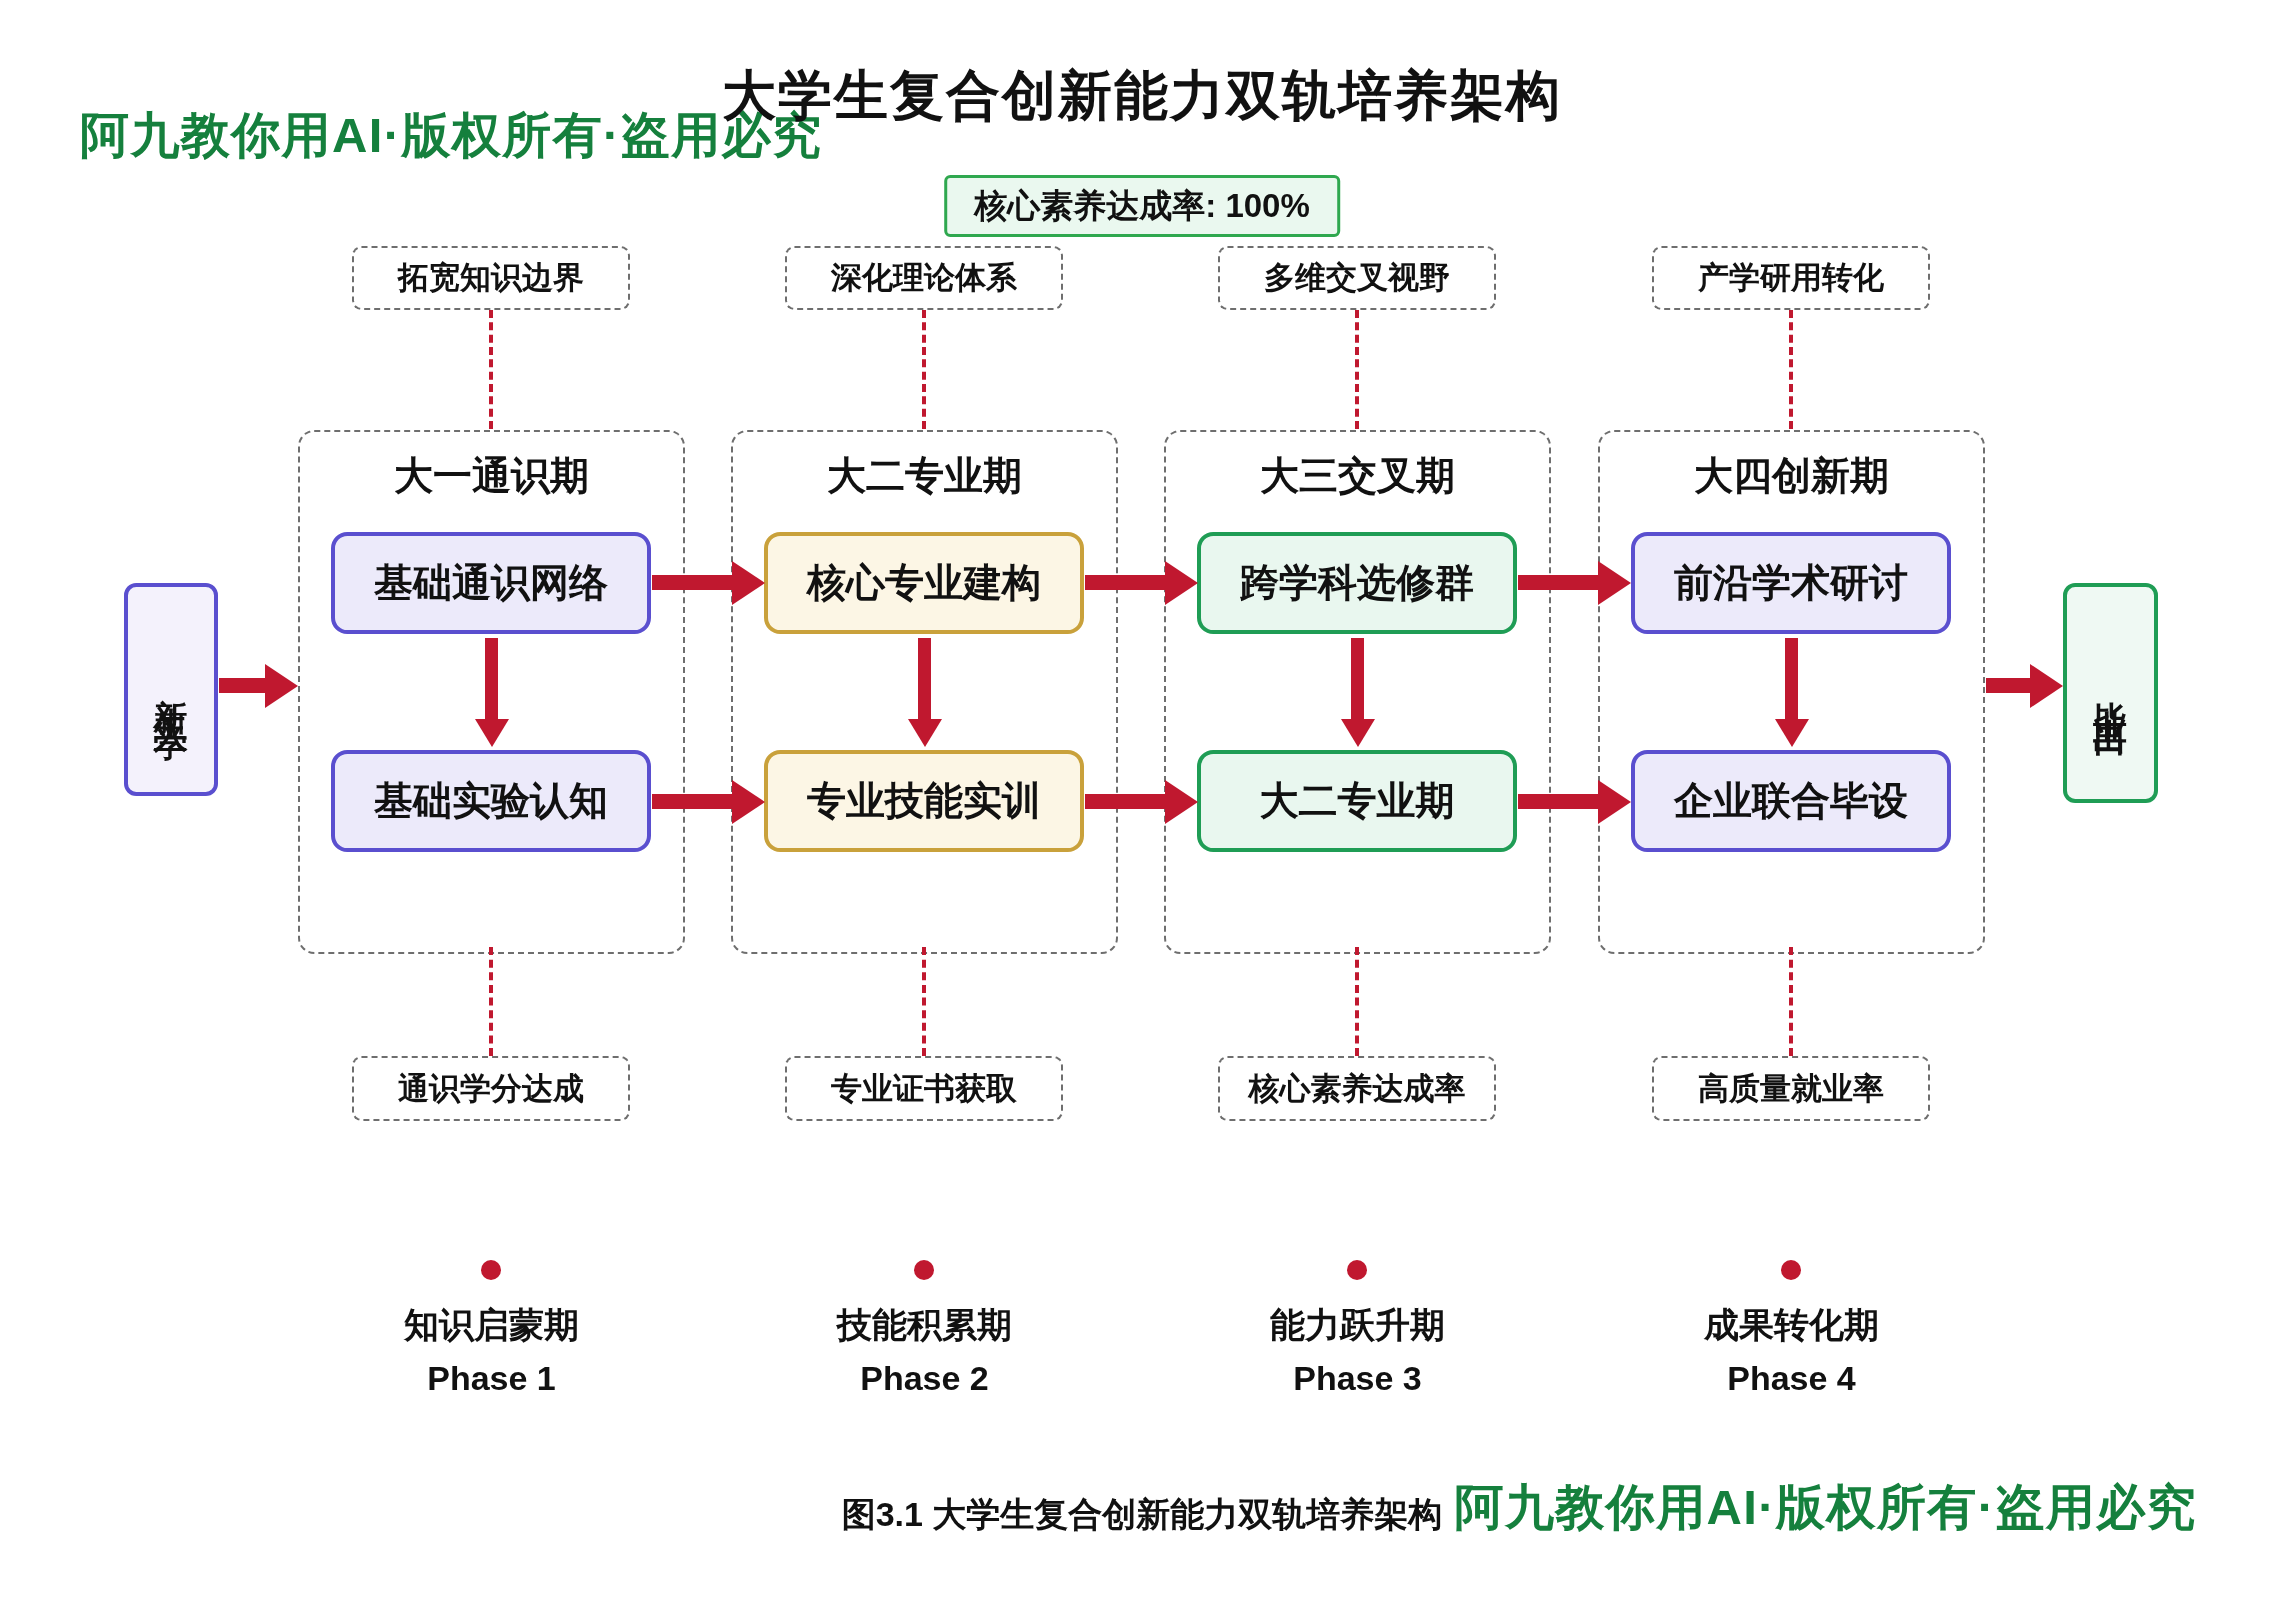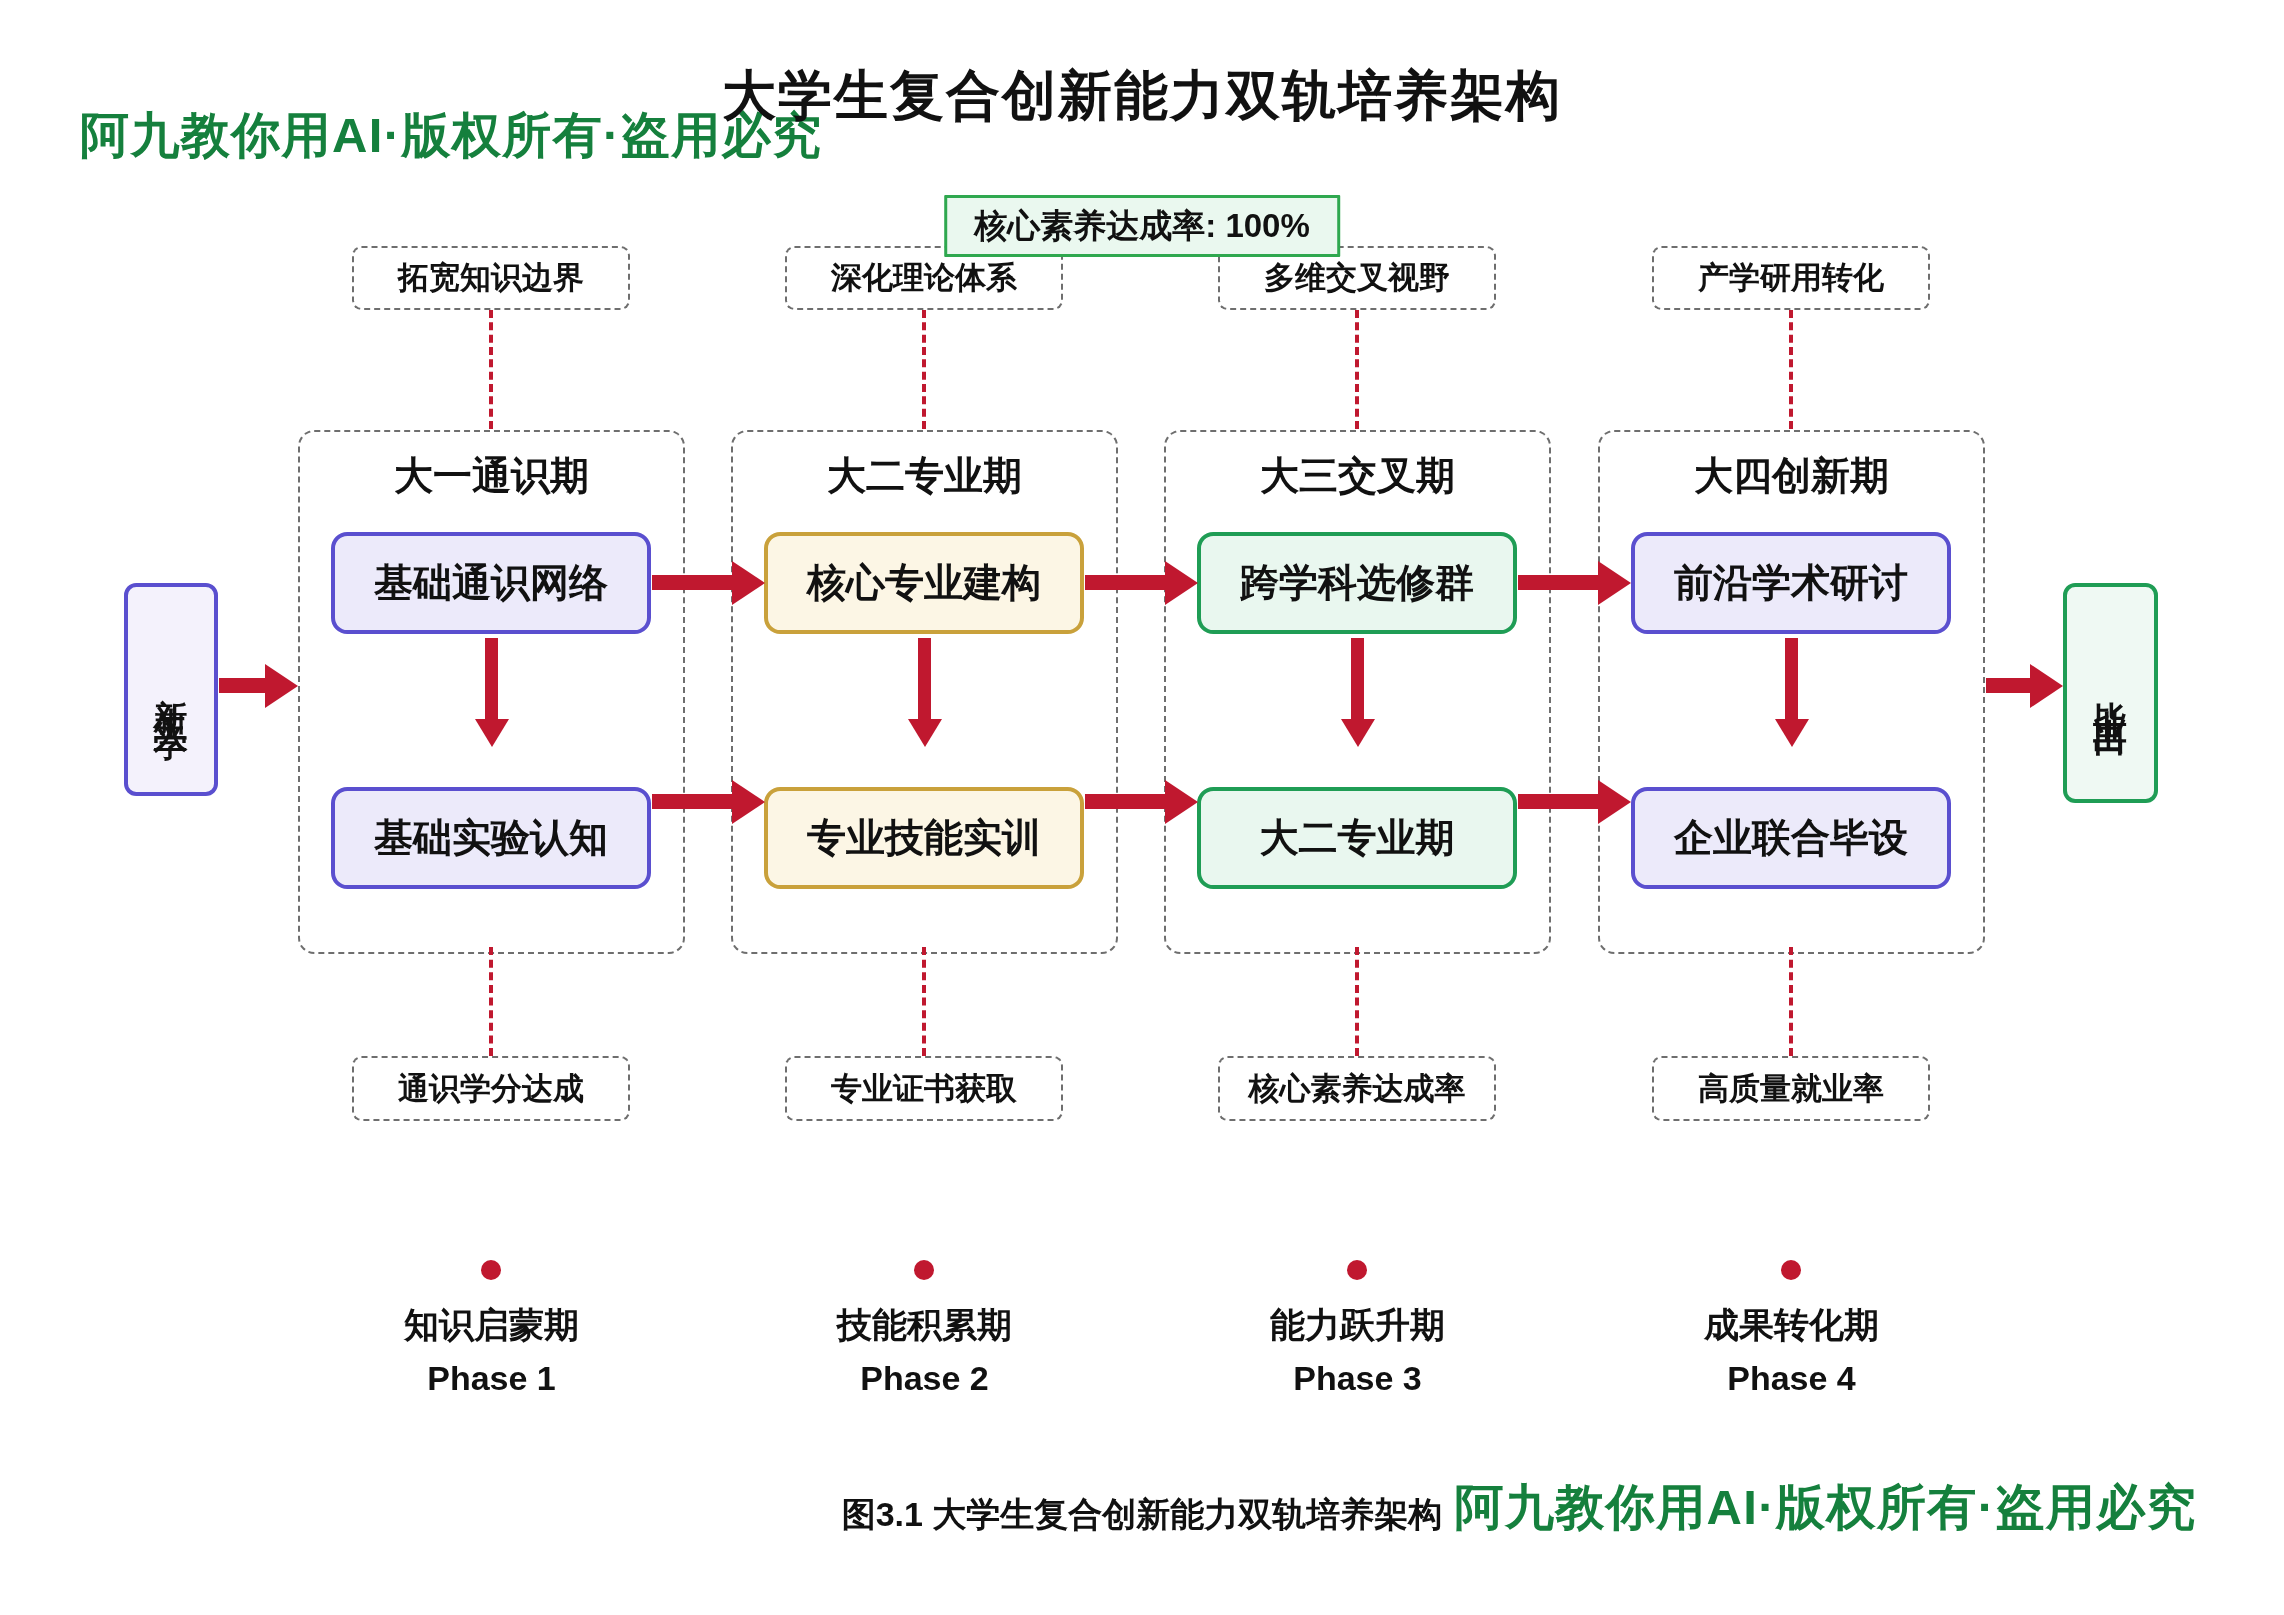--- a/index.html
+++ b/index.html
@@ -23,22 +23,22 @@
   }
   .wm-top{left:80px;top:103px;}
   .wm-bottom{right:87px;top:1475px;}
   .title{
     position:absolute;left:0;top:60px;width:100%;margin:0;text-align:center;
     font-size:54px;font-weight:bold;letter-spacing:2px;z-index:2;
   }
   .badge{
     position:absolute;left:50%;transform:translateX(-50%);top:175px;
     height:62px;padding:0 27px;display:flex;align-items:center;justify-content:center;
-    border:3.4px solid #2FA84F;background:#EAF8EF;border-radius:1px;
-    font-size:33px;font-weight:bold;z-index:2;margin-top:20px;
+    border:3.4px solid #2FA84F;background:#EAF8EF;border-radius:6px;
+    font-size:33px;font-weight:bold;z-index:2;
   }
   
   .col{position:absolute;top:0;width:387px;height:1616px;z-index:1;}
   .col1{left:298px;} .col2{left:731px;} .col3{left:1164px;} .col4{left:1598px;}
 
   .dash-box{
     position:absolute;border:2.7px dashed var(--dash);border-radius:9.5px;background:#fff;
     display:flex;align-items:center;justify-content:center;
     font-size:31px;font-weight:bold;z-index:2;
   }
@@ -55,21 +55,21 @@
   }
   .container-title{
     position:absolute;left:0;top:449px;width:387px;text-align:center;
     font-size:39px;font-weight:bold;z-index:2;
   }
   .node{
     position:absolute;left:33px;width:320px;height:102px;border-radius:16.3px;
     display:flex;align-items:center;justify-content:center;
     font-size:39px;font-weight:bold;border:4.1px solid;z-index:2;background:#fff;
   }
-  .node.top{top:532px;} .node.bot{top:787px;}
+  .node.top{top:532px;} .node.bot{top:750px;}
   .purple{border-color:var(--purple);background:var(--purple-fill);}
   .gold{border-color:var(--gold);background:var(--gold-fill);}
   .green{border-color:var(--green);background:var(--green-fill);}
 
   .v-arrow{
     position:absolute;left:176px;top:638px;height:109px;width:35px;
     display:flex;flex-direction:column;align-items:center;z-index:3;
   }
   .v-arrow .shaft{width:13.6px;flex:1;background:var(--red);}
   .v-arrow .head{width:0;height:0;border-left:17.7px solid transparent;border-right:17.7px solid transparent;border-top:28.5px solid var(--red);}

